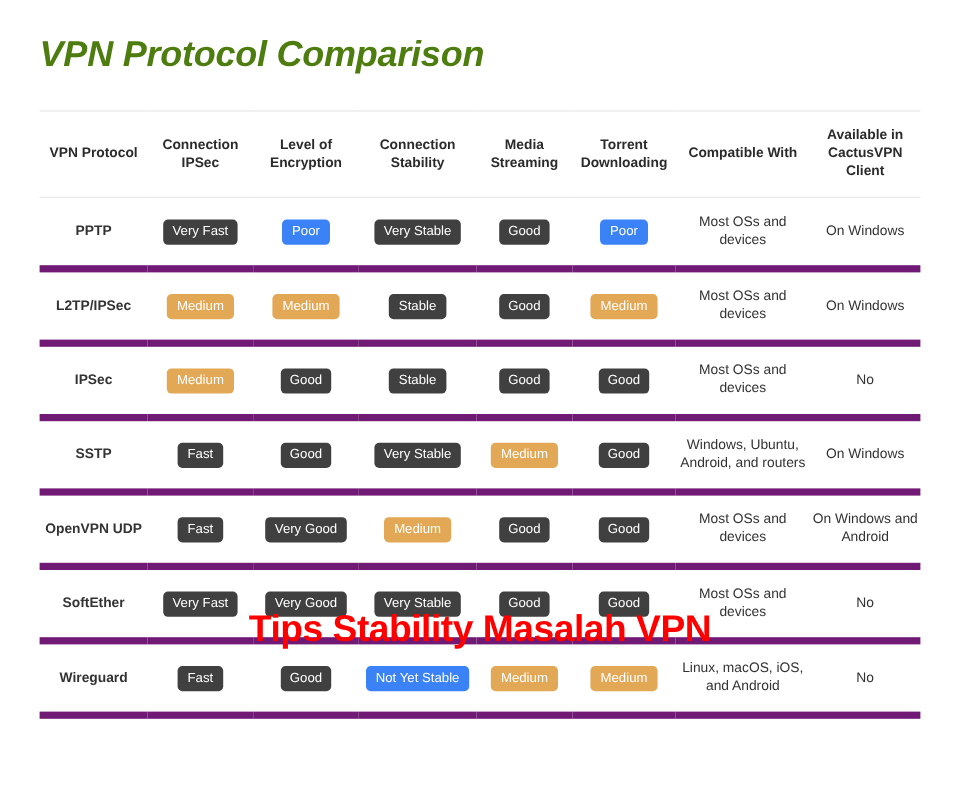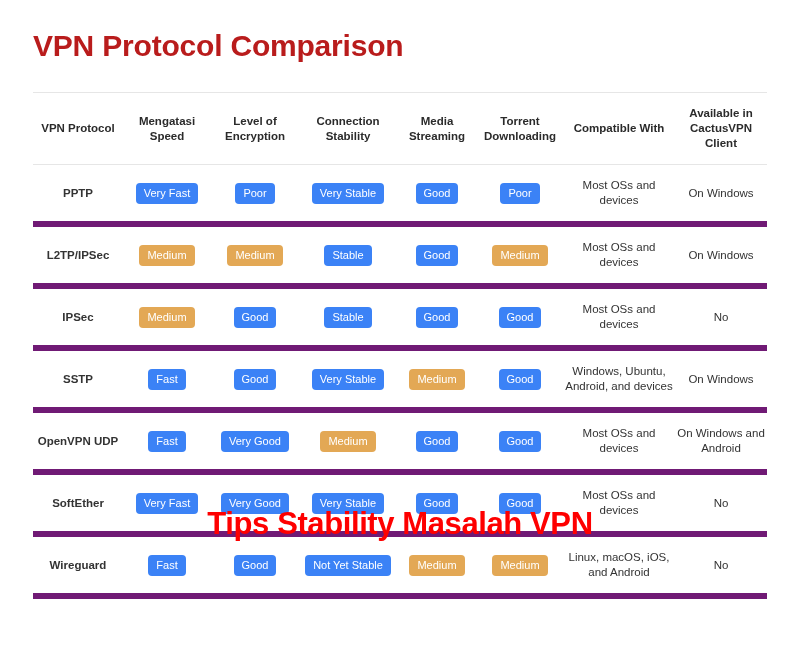--- a/index.html
+++ b/index.html
@@ -15,24 +15,25 @@
     font-family: "Liberation Sans", sans-serif;
     -webkit-font-smoothing: antialiased;
   }
 
   .page-title {
     position: absolute;
     left: 33px;
     top: 6px;
     font-size: 30px;
     font-weight: bold;
-    color: #b91c1c;
+    color: #4d7c0f;
     letter-spacing: -0.2px;
     line-height: 40px;
     white-space: nowrap;
+    font-style: italic;
   }
 
   .table-wrap {
     position: absolute;
     left: 33px;
     top: 92px;
     width: 734px;
   }
 
   table.cmp {
@@ -80,21 +81,21 @@
   .badge {
     display: inline-block;
     border-radius: 4px;
     color: #ffffff;
     font-size: 11px;
     line-height: 13px;
     padding: 4px 8px 4px 8px;
     white-space: nowrap;
     text-align: center;
   }
-  .badge.good   { background: #3b82f6; }
+  .badge.good   { background: #404040; }
   .badge.bad    { background: #3b82f6; }
   .badge.medium { background: #e3a855; }
 
   
   col.c0 { width: 90px; }
   col.c1 { width: 88px; }
   col.c2 { width: 88px; }
   col.c3 { width: 98px; }
   col.c4 { width: 80px; }
   col.c5 { width: 86px; }
@@ -130,21 +131,21 @@
         <col class="c2">
         <col class="c3">
       <col class="c4">
         <col class="c5">
         <col class="c6">
         <col class="c7">
     </colgroup>
     <thead>
       <tr>
         <th>VPN Protocol</th>
-        <th>Mengatasi Speed</th>
+        <th>Connection IPSec</th>
         <th>Level of Encryption</th>
         <th>Connection Stability</th>
         <th>Media Streaming</th>
         <th>Torrent Downloading</th>
         <th>Compatible With</th>
         <th>Available in CactusVPN Client</th>
       </tr>
     </thead>
     <tbody id="tbody">
         <tr>
@@ -177,21 +178,21 @@
           <td>Most OSs and devices</td>
           <td>No</td>
         </tr>
         <tr>
           <td class="proto">SSTP</td>
           <td><span class="badge good">Fast</span></td>
           <td><span class="badge good">Good</span></td>
           <td><span class="badge good">Very Stable</span></td>
           <td><span class="badge medium">Medium</span></td>
           <td><span class="badge good">Good</span></td>
-          <td>Windows, Ubuntu, Android, and devices</td>
+          <td>Windows, Ubuntu, Android, and routers</td>
           <td>On Windows</td>
         </tr>
         <tr>
           <td class="proto">OpenVPN UDP</td>
           <td><span class="badge good">Fast</span></td>
           <td><span class="badge good">Very Good</span></td>
           <td><span class="badge medium">Medium</span></td>
           <td><span class="badge good">Good</span></td>
           <td><span class="badge good">Good</span></td>
           <td>Most OSs and devices</td>

